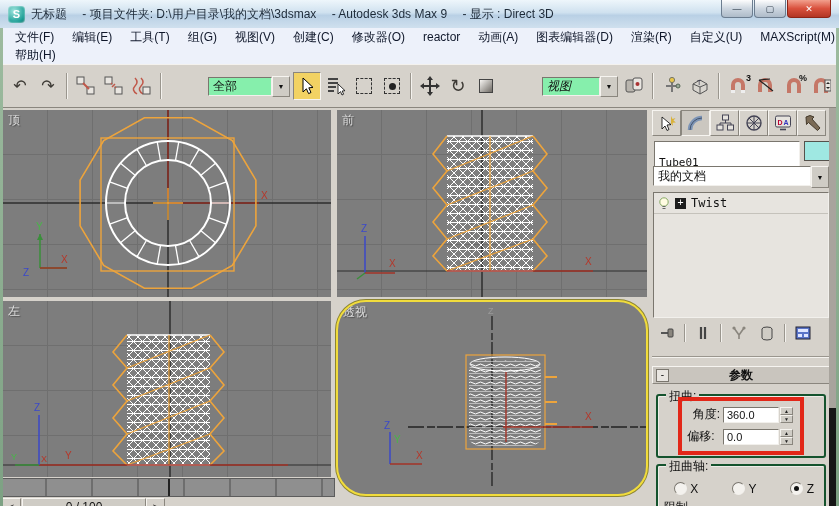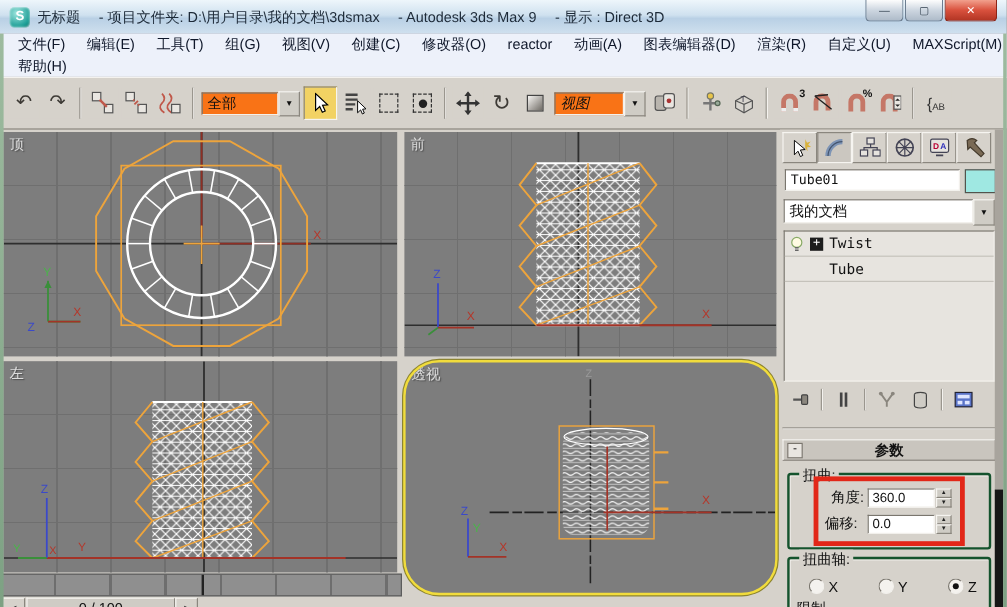--- a/index.html
+++ b/index.html
@@ -28,22 +28,22 @@
   .menu-item{padding:1px 9px;white-space:nowrap;color:#0f172a;}
   
   #toolbar{position:absolute;left:0;top:64px;width:839px;height:44px;background:#d6d2cb;
     border-top:1px solid #f4f2ee;border-bottom:1px solid #8a867e;
     display:flex;align-items:center;padding-left:6px;box-sizing:border-box;}
   .tb{width:26px;height:26px;margin:0 1px;display:flex;align-items:center;justify-content:center;
     background:#d6d2cb;position:relative;flex:none;}
   .tb.active{background:#f2d263;border:1px solid;border-color:#8a867e #f6f4f0 #f6f4f0 #8a867e;}
   .tsep{width:1px;height:26px;background:#9a968e;border-right:1px solid #f4f2ee;margin:0 4px;flex:none;}
   .tb-dd{display:flex;align-items:center;margin:0 2px;flex:none;}
-  .ddfield{height:17px;background:#f97316;border:1px solid;border-color:#7a766e #f2f0ec #f2f0ec #7a766e;
-    padding:0 4px;display:flex;align-items:center;white-space:nowrap;}
+  .ddfield{height:17px;background:#86efac;border:1px solid;border-color:#7a766e #f2f0ec #f2f0ec #7a766e;
+    padding:0 4px;display:flex;align-items:center;white-space:nowrap;margin-left:40px;}
   .ddbtn{width:16px;height:19px;border:1px solid;border-color:#f6f4f0 #8a867e #8a867e #f6f4f0;
     background:#cfccc5;font-size:7px;display:flex;align-items:center;justify-content:center;flex:none;}
   .glyph{font-size:16px;color:#3d3a35;line-height:1;}
   .sup{position:absolute;top:0px;right:0px;font-size:9px;font-weight:bold;color:#111;}
   
   .vp{position:absolute;background-color:#7d7d7d;overflow:hidden;
       background-image:repeating-linear-gradient(to right,transparent 0 44px,#6f6f6f 44px 45px),
                        repeating-linear-gradient(to bottom,transparent 0 44px,#6f6f6f 44px 45px);}
   .vp.nogrid{background-image:none;}
   .vplabel{position:absolute;left:5px;top:2px;color:#dcdcdc;text-shadow:1px 1px 1px #4c4c4c;z-index:3;}
@@ -58,21 +58,21 @@
     background:#d6d2cb;display:flex;align-items:center;justify-content:center;font-size:9px;flex:none;}
   #tshandle{width:122px;height:15px;margin-left:1px;border:1px solid;border-color:#f6f4f0 #8a867e #8a867e #f6f4f0;
     background:#cfccc5;display:flex;align-items:center;justify-content:center;}
   
   #cpanel{position:absolute;left:650px;top:108px;width:186px;height:398px;background:#d6d2cb;}
   .cptab{position:absolute;top:2px;width:27px;height:24px;background:#d6d2cb;
     border:1px solid;border-color:#f6f4f0 #8a867e #8a867e #f6f4f0;
     display:flex;align-items:center;justify-content:center;}
   .cptab.pressed{border-color:#8a867e #f6f4f0 #f6f4f0 #8a867e;background:#cbc7c0;}
   .fld{background:#fff;border:1px solid;border-color:#7a766e #f2f0ec #f2f0ec #7a766e;box-sizing:border-box;}
-  #objname{left:4px;top:33px;width:146px;height:18px;padding:1px 4px;font-family:"DejaVu Sans Mono",monospace;font-size:11px;}
+  #objname{left:4px;top:33px;width:146px;height:18px;padding:14px 4px;font-family:"DejaVu Sans Mono",monospace;font-size:11px;}
   #colorswatch{left:154px;top:33px;width:24px;height:18px;border:1px solid #55524c;}
   #modlist{left:3px;top:58px;width:176px;height:20px;display:flex;}
   #modlist .txt{flex:1;background:#fff;border:1px solid;border-color:#7a766e #f2f0ec #f2f0ec #7a766e;
     padding:1px 4px;display:flex;align-items:center;}
   #stack{left:3px;top:84px;width:176px;height:126px;background:#e7e4df;
     border:1px solid;border-color:#7a766e #f2f0ec #f2f0ec #7a766e;box-sizing:border-box;}
   .stkrow{height:20px;border-bottom:1px solid #c5c2bb;display:flex;align-items:center;
     font-family:"DejaVu Sans Mono",monospace;font-size:12px;}
   .plusbox{width:11px;height:11px;background:#1d1d1d;color:#fff;font-size:10px;line-height:10px;
     text-align:center;margin-right:5px;flex:none;}
@@ -447,23 +447,20 @@
 
     <div class="abs" id="stack">
       <div class="stkrow">
         <svg width="14" height="15" style="margin:0 4px 0 3px;">
             <circle cx="7" cy="6" r="4.2" fill="#fffbe2" stroke="#8a6" stroke-width="1"></circle>
             <path d="M5.5,10.5 h3 M5.5,12.5 h3" stroke="#666" stroke-width="1.2"></path>
           </svg>
         <span class="plusbox">+</span>
         <span>Twist</span>
       </div>
-      <div class="stkrow">
-        <span style="margin-left:37px;">Tube</span>
-      </div>
     </div>
 
     <div class="abs" id="stackbtns">
       <div class="skb">
         <svg width="16" height="14">
             <path d="M2,7 H9" stroke="#555" stroke-width="2"></path>
             <rect x="9" y="3" width="5" height="8" rx="1" fill="#8a867e" stroke="#444"></rect>
           </svg>
         </div>
       <div class="ssep"></div>

